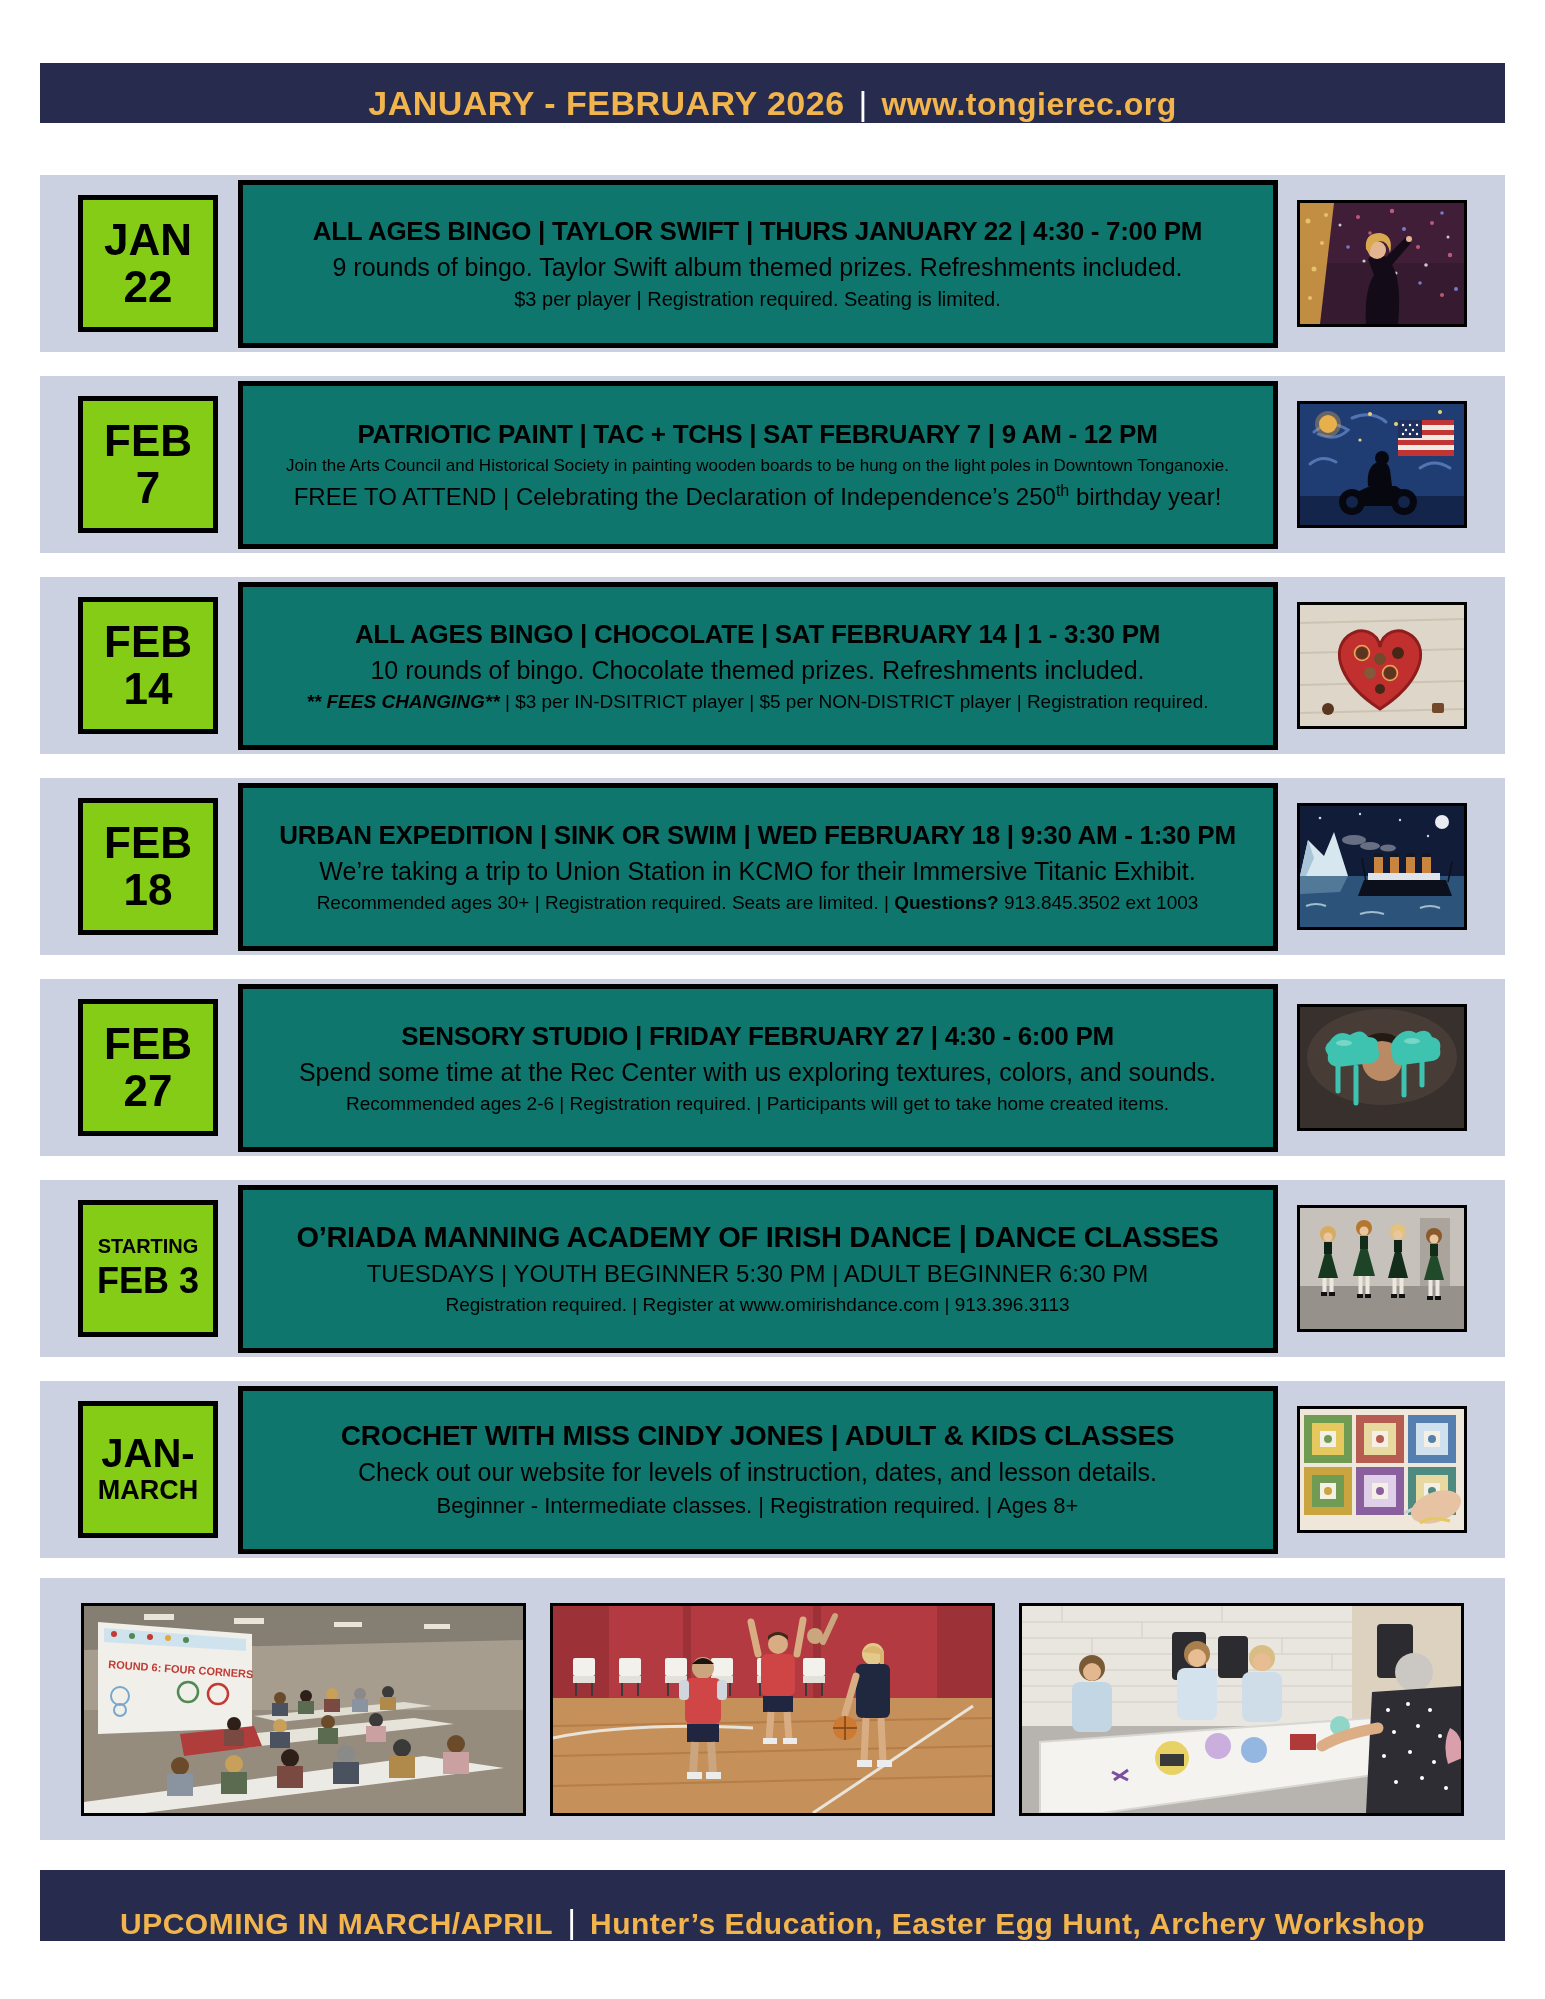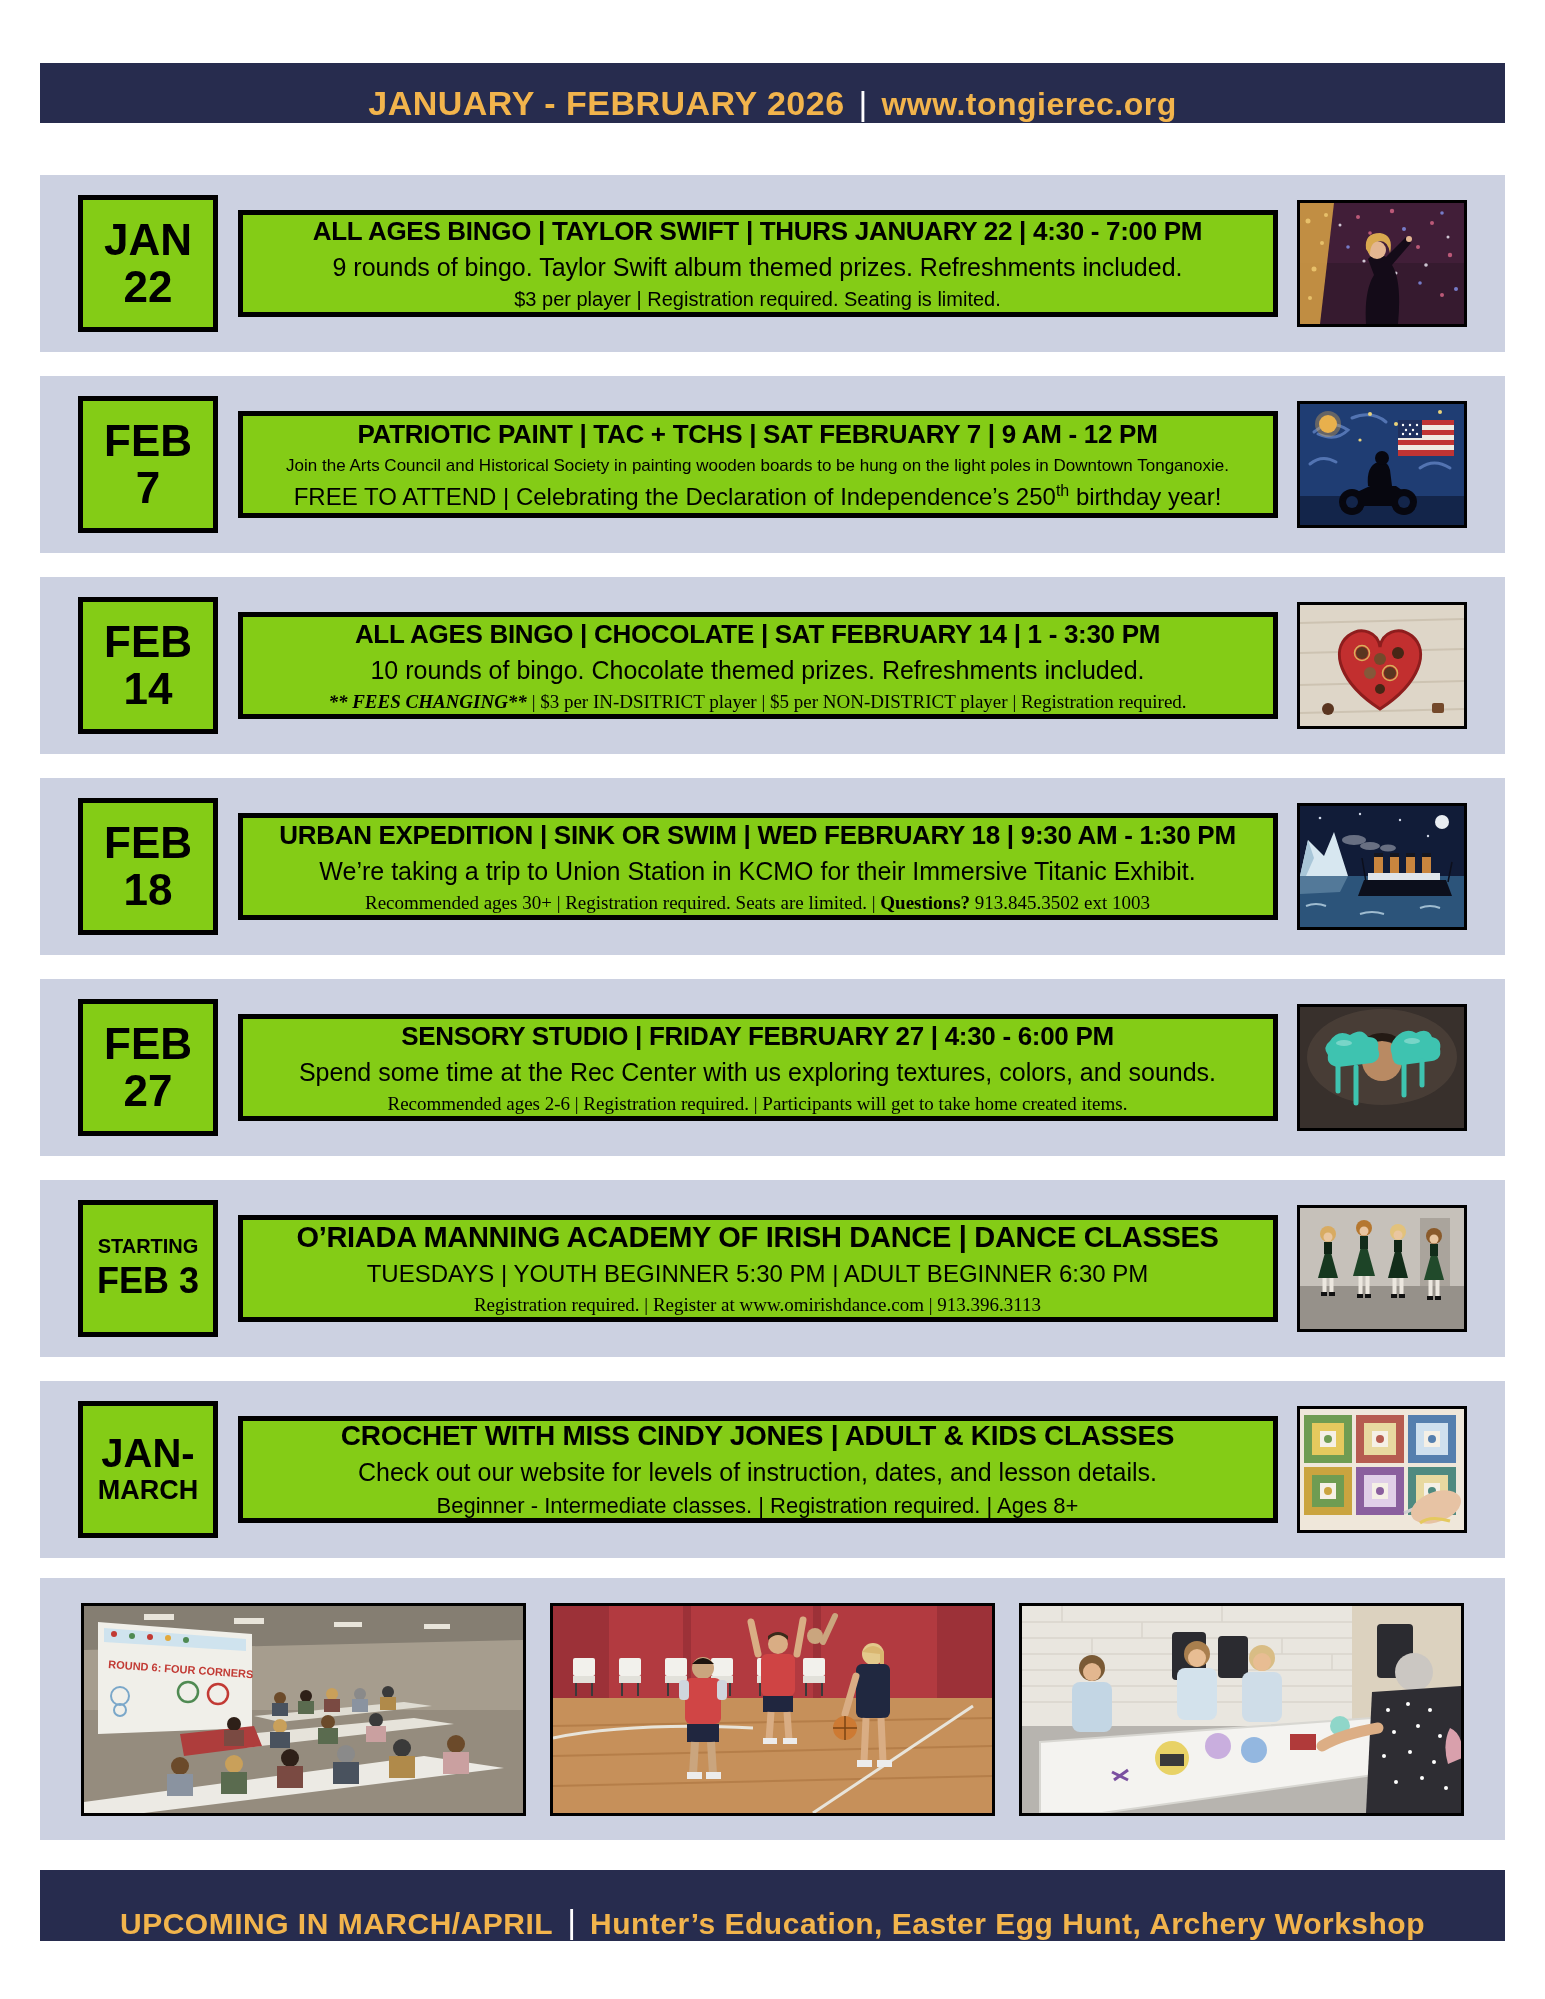--- a/index.html
+++ b/index.html
@@ -28,32 +28,32 @@
     width:140px;height:137px;background:#84cc16;border:5px solid #000;box-sizing:border-box;
     display:flex;flex-direction:column;align-items:center;justify-content:center;
     text-align:center;gap:2px;flex:none;
   }
   .date-main{font-size:44px;font-weight:700;line-height:1.02;}
   .date-small{font-size:20px;font-weight:700;}
   .date-feb3{font-size:36px;font-weight:700;}
   .date-jan{font-size:40px;font-weight:700;line-height:1.0;}
   .date-mid{font-size:27px;font-weight:700;}
   .text-box{
-    width:1040px;height:107px;background:#84cc16;border:5px solid #000;box-sizing:border-box;
+    width:1040px;height:168px;background:#0f766e;border:5px solid #000;box-sizing:border-box;
     display:flex;flex-direction:column;align-items:center;justify-content:center;
     text-align:center;gap:6px;flex:none;padding:0 4px;
   }
   .ev-title{font-size:26px;font-weight:700;white-space:nowrap;letter-spacing:-0.3px;}
   .ev-title.t29{font-size:29px;}
   .ev-title.t28{font-size:28px;}
   .ev-desc{font-size:25px;white-space:nowrap;}
   .ev-desc.sm{font-size:17px;}
   .ev-desc.md{font-size:24px;}
   .ev-meta{font-size:20px;white-space:nowrap;}
-  .ev-meta.s19{font-size:19px;font-family:Liberation Serif, serif;}
+  .ev-meta.s19{font-size:19px;}
   .ev-meta.s22{font-size:22px;}
   .ev-meta.lg{font-size:24px;}
   .ev-meta sup{font-size:16px;}
   .em-bi{font-weight:700;font-style:italic;}
   .em-b{font-weight:700;}
   .photo{
     width:170px;height:127px;border:3px solid #000;box-sizing:border-box;
     background:#222;flex:none;overflow:hidden;
   }
   .photo svg,.gphoto svg{display:block;width:100%;height:100%;}

